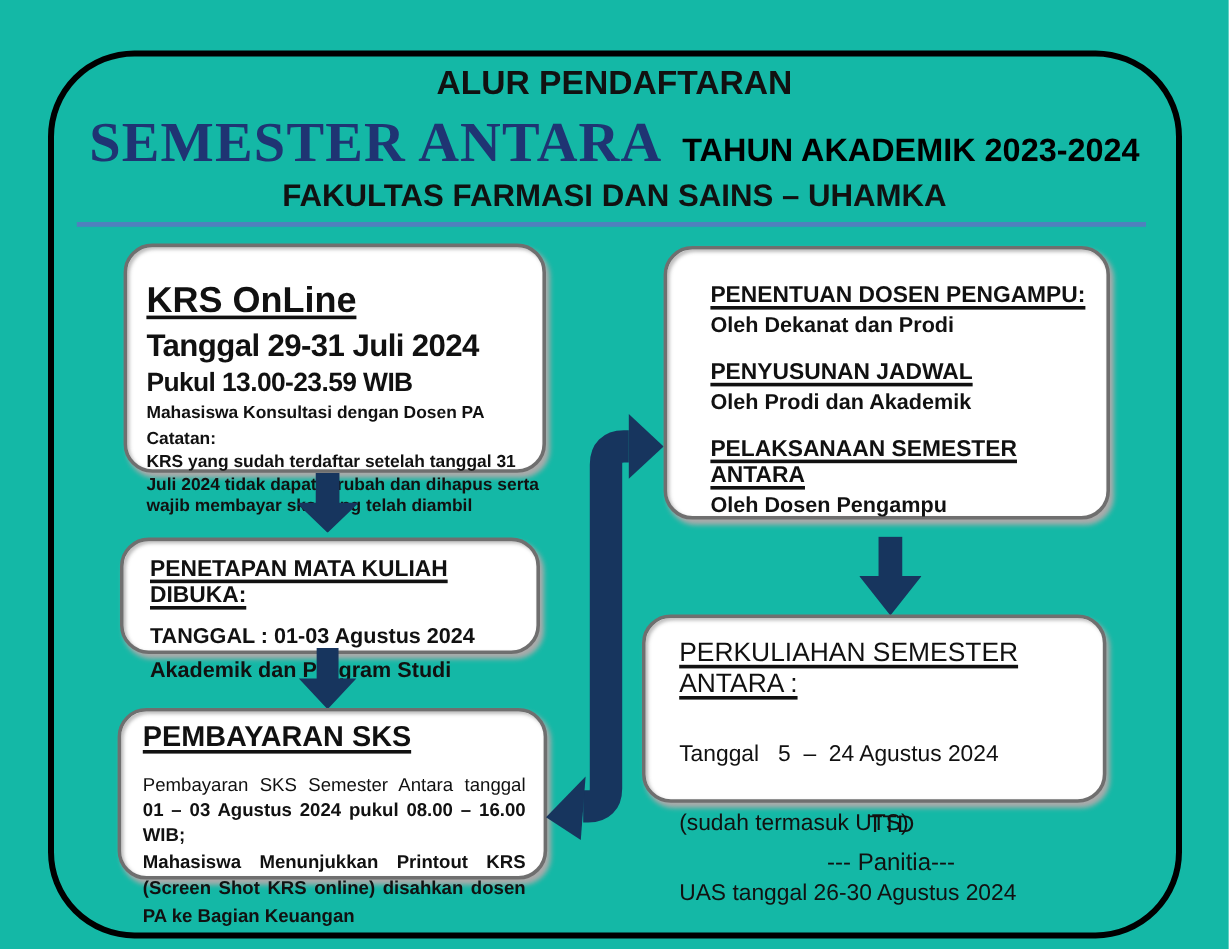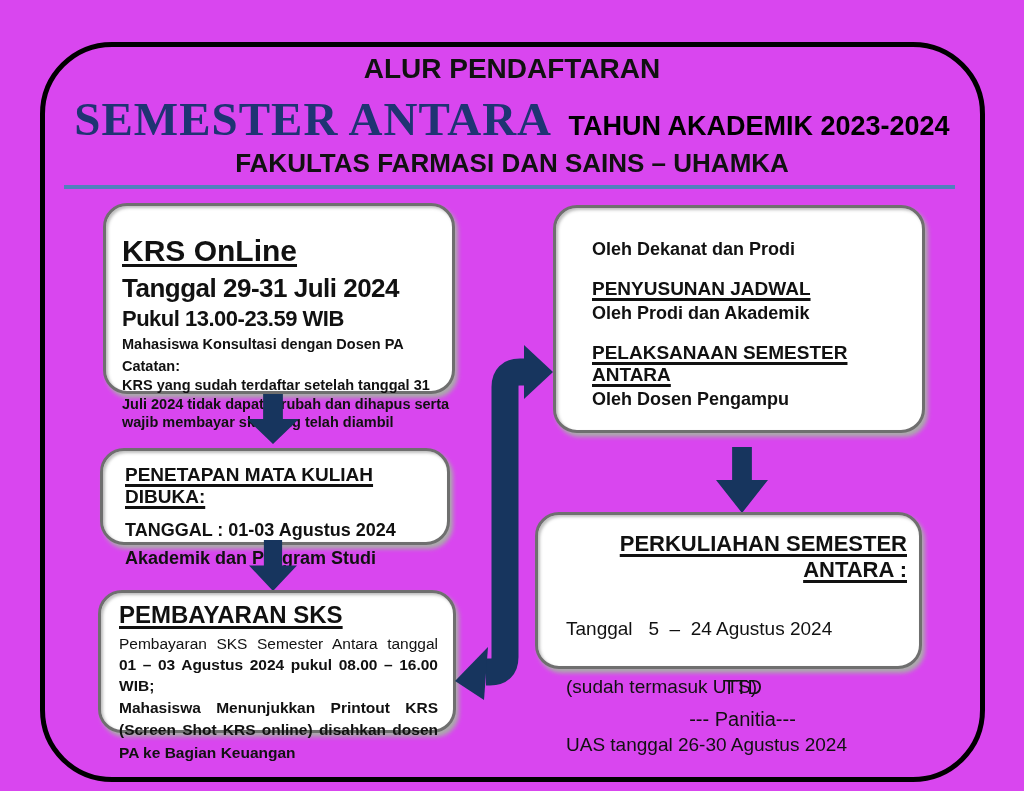--- a/index.html
+++ b/index.html
@@ -1,17 +1,17 @@
 <!DOCTYPE html>
 <html><head>
 <meta charset="utf-8">
 <style>
   html,body { margin:0; padding:0; background:#ffffff; }
   .canvas {
-    position:relative; width:1024px; height:791px; background:#d946ef;
+    position:relative; width:1024px; height:791px; background:#14b8a6;
     font-family:"Liberation Sans", sans-serif; color:#111;
     overflow:hidden;
   }
   .outer-frame {
     position:absolute; left:40px; top:42px; width:935px; height:730px;
     border:5px solid #000; border-radius:72px; background:transparent;
   }
   
   .title-main {
     position:absolute; left:0; top:53px; width:1024px; text-align:center;
@@ -49,32 +49,32 @@
   .box-krs .l2 { font-size:22px; font-weight:700; margin-top:2px; letter-spacing:-0.5px; }
   .box-krs .s  { font-size:14.5px; font-weight:700; line-height:1.3; margin-top:3px; }
   .box-krs .note { font-size:14.5px; font-weight:700; line-height:1.3; width:330px; }
   
   .box-penetapan { left:100px; top:448px; width:350px; height:97px; padding:13px 10px 0 22px; }
   .box-penetapan .h { font-size:19px; font-weight:700; margin-bottom:9px; }
   .box-penetapan .l { font-size:18px; font-weight:700; line-height:1.55; }
   
   .box-pembayaran { left:98px; top:590px; width:358px; height:143px; padding:8px 15px 0 18px; }
   .box-pembayaran .h { font-size:24px; font-weight:700; }
-  .box-pembayaran .p1 { font-size:15.5px; line-height:1.35; text-align:justify; margin-top:5px; }
+  .box-pembayaran .p1 { font-size:15.5px; line-height:1.35; text-align:justify; margin-top:16px; }
   .box-pembayaran .p1 .n { font-weight:400; }
   .box-pembayaran .p1 .b { font-weight:700; }
   .box-pembayaran .p2 { font-size:15.5px; font-weight:700; line-height:1.45; text-align:justify; }
   
   .box-penentuan { left:553px; top:205px; width:372px; height:228px; padding:28px 12px 0 36px; }
   .box-penentuan .grp { margin-bottom:18px; }
   .box-penentuan .h { font-size:19px; font-weight:700; }
   .box-penentuan .sub { font-size:18px; font-weight:700; margin-top:3px; }
   
   .box-perkuliahan { left:535px; top:512px; width:387px; height:157px; padding:16px 12px 0 28px; }
-  .box-perkuliahan .h { font-size:22px; font-weight:700; margin-bottom:11px;text-align:right; }
+  .box-perkuliahan .h { font-size:22px; font-weight:400; margin-bottom:11px; }
   .box-perkuliahan .l { font-size:19px; font-weight:400; line-height:1.32; white-space:pre-wrap;margin-top:33px; }
   
   .block-arrow {
     position:absolute; background:#17355E;
     clip-path: polygon(31% 0, 69% 0, 69% 50%, 100% 50%, 50% 100%, 0 50%, 31% 50%);
   }
   .arrow-1 { left:247px; top:394px; width:52px; height:50px; }
   .arrow-2 { left:249px; top:540px; width:48px; height:51px; }
   .arrow-r { left:716px; top:447px; width:52px; height:66px; }
   .big-arrow-svg { position:absolute; left:440px; top:330px; width:120px; height:390px; }
@@ -126,20 +126,21 @@
   </div>
 
   <svg class="big-arrow-svg" viewBox="0 0 120 390">
     <path d="M 84 42 L 80 42 Q 65 42 65 57 L 65 327 Q 65 342 50 342 L 46 342" stroke="#17355E" stroke-width="27" fill="none"></path>
     <polygon points="84,15 113,42 84,69" fill="#17355E"></polygon>
     <polygon points="48,317 44,370 15,351" fill="#17355E"></polygon>
   </svg>
 
   <div class="flowbox box-penentuan">
     <div class="grp">
+      <div class="h u">PENENTUAN DOSEN PENGAMPU:</div>
       <div class="sub">Oleh Dekanat dan Prodi</div>
     </div>
     <div class="grp">
       <div class="h u">PENYUSUNAN JADWAL</div>
       <div class="sub">Oleh Prodi dan Akademik</div>
     </div>
     <div class="grp">
       <div class="h u">PELAKSANAAN SEMESTER ANTARA</div>
       <div class="sub">Oleh Dosen Pengampu</div>
     </div>

